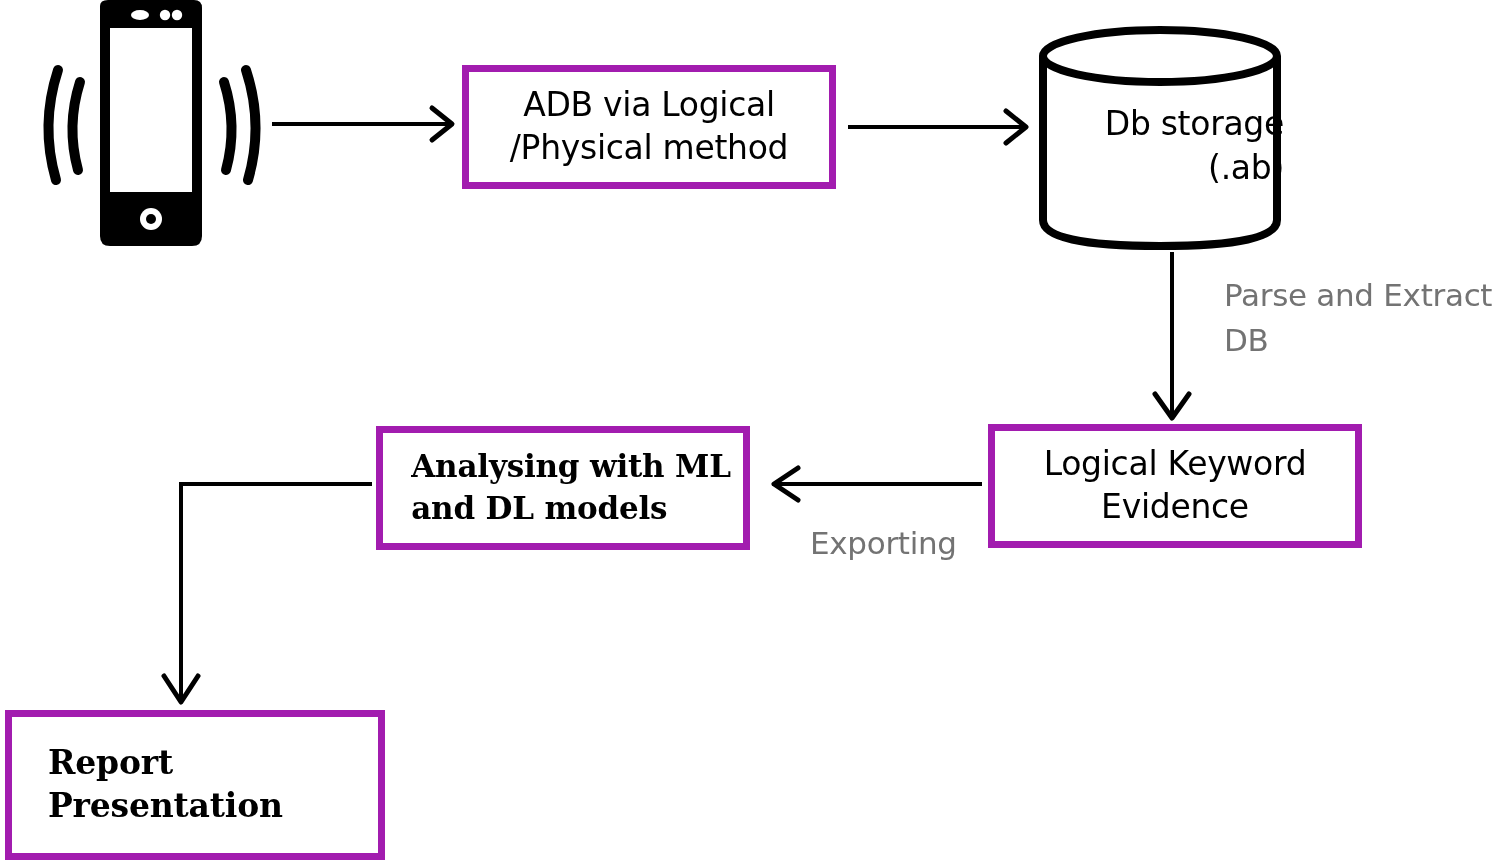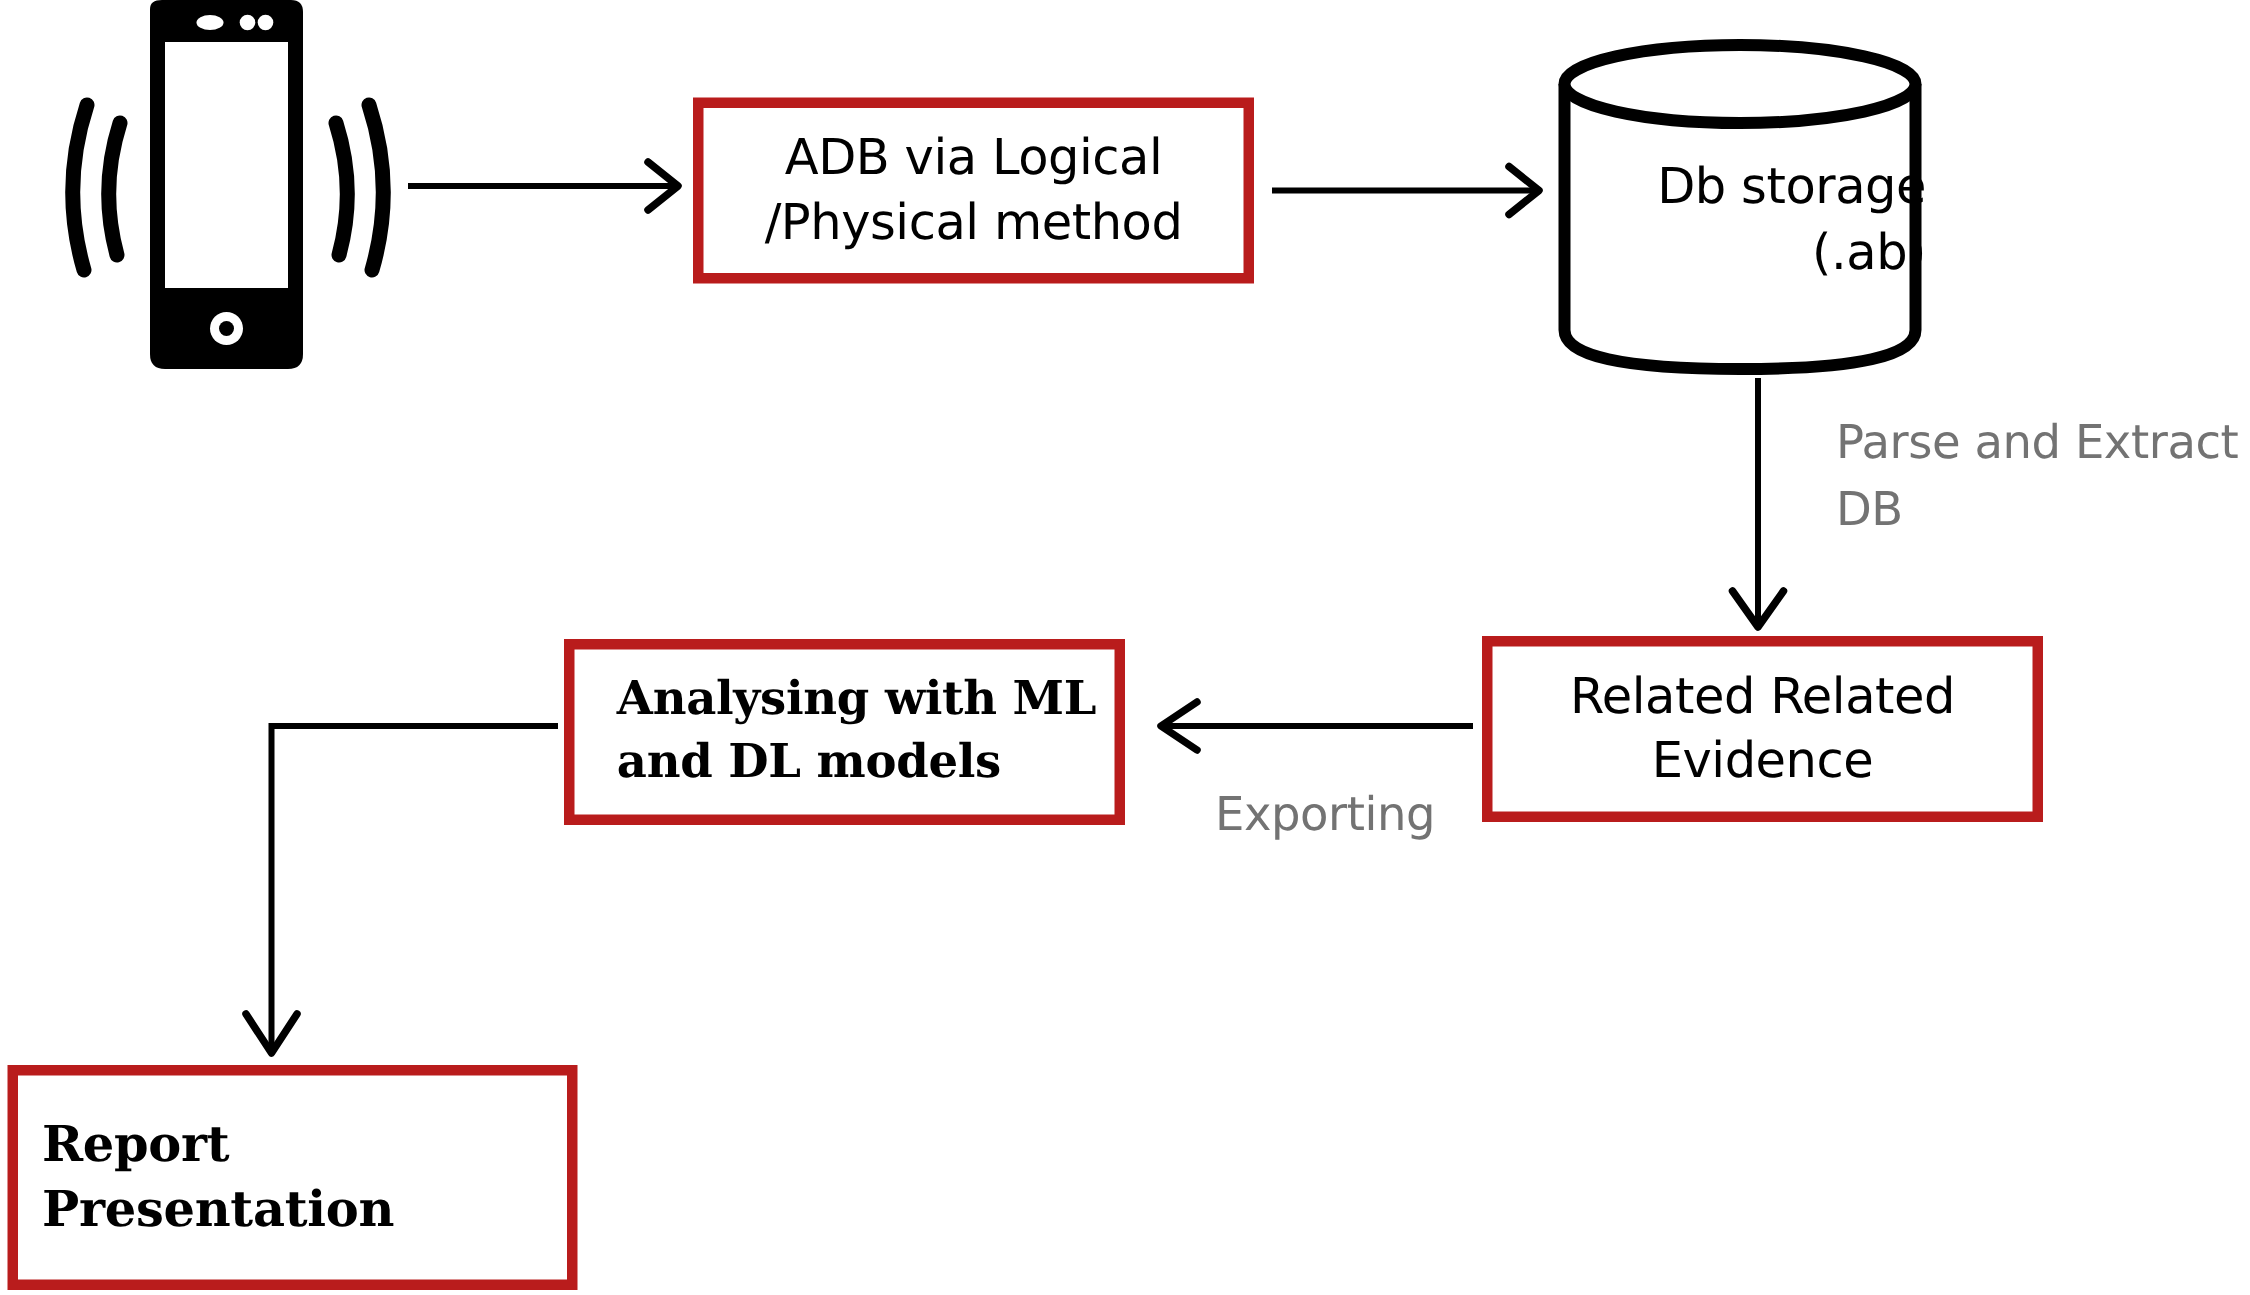--- a/index.html
+++ b/index.html
@@ -22,21 +22,21 @@
     position: absolute;
     left: 0;
     top: 0;
     width: 1500px;
     height: 863px;
   }
   .node-box {
     position: absolute;
     box-sizing: border-box;
     background: #ffffff;
-    border: 7px solid #b91c1c;
+    border: 7px solid #a21caf;
     display: flex;
     align-items: center;
     justify-content: center;
   }
   .node-label {
     text-align: center;
     color: #000000;
     line-height: 1.30;
     white-space: pre-line;
   }
@@ -76,21 +76,21 @@
     line-height: 1.35;
   }
 
   #box-report {
     left: 5px;    top: 710px;
     width: 380px; height: 150px;
   }
   #box-report .node-label {
     font-size: 33px;
     text-align: left;
-    padding-left: 16px;
+    padding-left: 36px;
   }
 
   #cylinder-db {
     position: absolute;
     left: 1036px; top: 24px;
     width: 248px; height: 232px;
   }
   .cyl-text {
     position: absolute;
     left: 0;
@@ -193,21 +193,21 @@
   <div id="cylinder-db">
     <svg width="248" height="232" viewBox="0 0 248 232" xmlns="http://www.w3.org/2000/svg">
       <path d="M7 32 L7 196 Q7 222 124 222 Q241 222 241 196 L241 32" fill="#ffffff" stroke="#000000" stroke-width="8" stroke-linejoin="round"></path>
       <ellipse cx="124" cy="32" rx="117" ry="26" fill="#ffffff" stroke="#000000" stroke-width="8"></ellipse>
     </svg>
     <div class="cyl-text">Db storage
 (.ab)</div>
   </div>
 
   <div class="node-box" id="box-keyword">
-    <span class="node-label sans-label">Related Related
+    <span class="node-label sans-label">Logical Keyword
 Evidence</span>
   </div>
 
   <div class="node-box" id="box-analysis">
     <span class="node-label serif-label">Analysing with ML
 and DL models</span>
   </div>
 
   <div class="node-box" id="box-report">
     <span class="node-label serif-label">Report Presentation</span>

